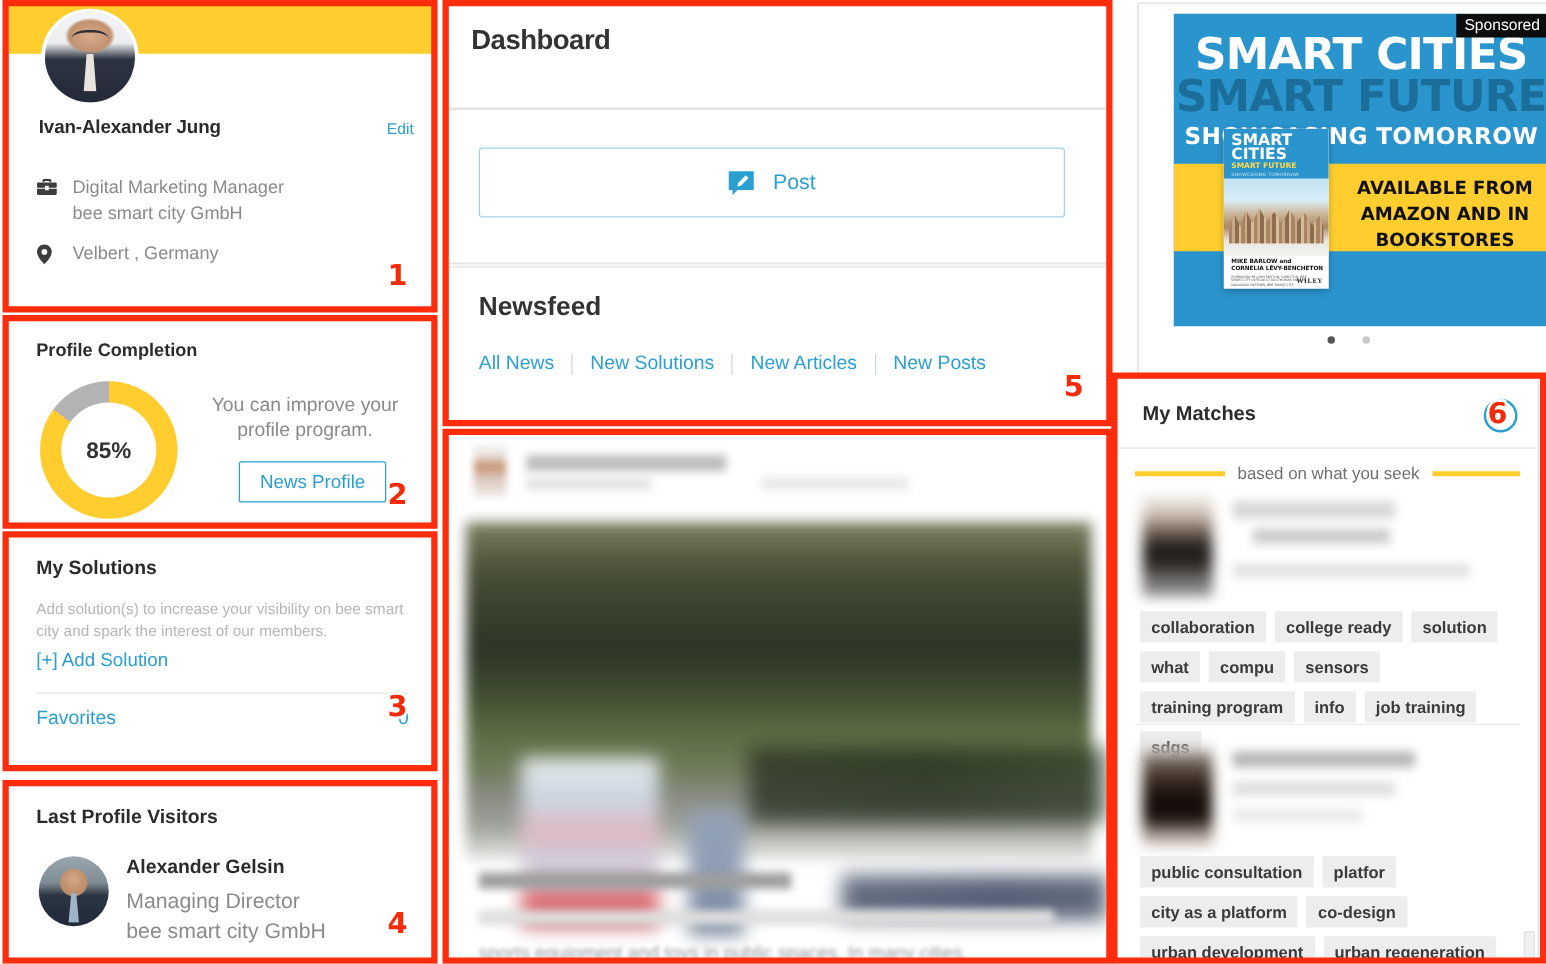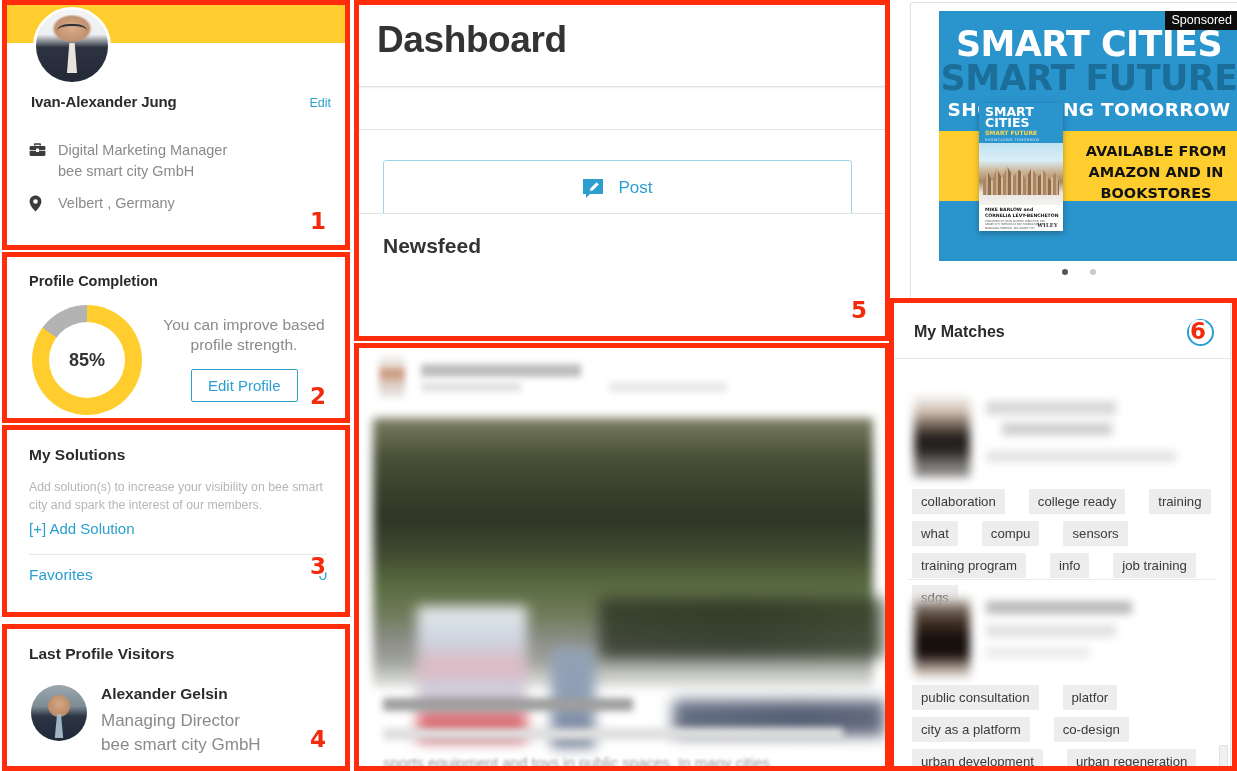--- a/index.html
+++ b/index.html
@@ -188,24 +188,24 @@
   }
   .visitor-role {
     position: absolute; left: 94px; top: 80px;
     font-size: 17px; color: #8a8a8a; line-height: 1.42;
   }
 
   
   #dashboard-card { left: 358px; top: 2px; width: 528px; height: 85px; }
   .dashboard-title {
     position: absolute; left: 18px; top: 16px;
-    font-size: 37px; font-weight: bold; color: #333;
+    font-size: 22px; font-weight: bold; color: #333;
     letter-spacing: -.4px;
   }
-  #post-card { left: 358px; top: 87px; width: 528px; height: 124px; margin-top: 42px; }
+  #post-card { left: 358px; top: 87px; width: 528px; height: 124px; }
   .post-box {
     position: absolute; left: 24px; top: 30px; right: 33px; height: 56px;
     border: 1px solid #9fd3e6; border-radius: 3px; background: #fff;
     display: flex; align-items: center; justify-content: center; gap: 14px;
     cursor: pointer;
   }
   .post-ico svg { display: block; }
   .post-label { font-size: 17px; color: #2a9fd0; }
 
   #newsfeed-card { left: 358px; top: 213px; width: 528px; height: 126px; }
@@ -414,21 +414,21 @@
   .m-line { position: absolute; filter: blur(4px); }
   .m1-l1 { left: 92px; top: 10px; width: 130px; height: 14px; background: #d8d8d8; }
   .m1-l2 { left: 108px; top: 32px; width: 110px; height: 12px; background: #cccccc; }
   .m1-l3 { left: 92px; top: 60px; width: 190px; height: 11px; background: #e2e2e2; }
   .m2-l1 { left: 92px; top: 10px; width: 146px; height: 13px; background: #b9b9b9; }
   .m2-l2 { left: 92px; top: 34px; width: 130px; height: 12px; background: #e0e0e0; }
   .m2-l3 { left: 92px; top: 56px; width: 104px; height: 11px; background: #ebebeb; }
 
   .tag-row {
     position: absolute; left: 18px; right: 8px;
-    display: flex; flex-wrap: wrap; gap: 7px 24px;
+    display: flex; flex-wrap: wrap; gap: 7px 7px; font-weight: bold;
   }
   #m1-tags { top: 98px; }
   #m2-tags { top: 94px; }
   .tag {
     background: #ededed; color: #3a3a3a;
     font-size: 13.2px; padding: 5px 9px;
     white-space: nowrap; border-radius: 1px;
     cursor: pointer;
   }
 
@@ -474,22 +474,22 @@
     </div>
   </div>
   <div class="anno-box" style="left:2px;top:0px;width:348px;height:250px;"></div>
   <div class="anno-num" style="left:310px;top:210px;">1</div>
 
   <div class="card" id="completion-card">
     <div class="card-title" id="completion-title">Profile Completion</div>
     <div class="donut">
       <span class="donut-label">85%</span>
     </div>
-    <div class="completion-text">You can improve based profile strength.</div>
-    <button class="btn-outline">Edit Profile</button>
+    <div class="completion-text">You can improve your profile program.</div>
+    <button class="btn-outline">News Profile</button>
   </div>
   <div class="anno-box" style="left:2px;top:252px;width:348px;height:171px;"></div>
   <div class="anno-num" style="left:310px;top:385px;">2</div>
 
   <div class="card" id="solutions-card">
     <div class="card-title" id="solutions-title">My Solutions</div>
     <div class="solutions-desc">Add solution(s) to increase your visibility on bee smart city and spark the interest of our members.</div>
     <div class="add-solution">[+] Add Solution</div>
     <div class="solutions-sep"></div>
     <div class="fav-link">Favorites</div>
@@ -518,20 +518,29 @@
           <path d="M1 1h20v15H8l-4 4v-4H1z" fill="#2a9fd0"></path>
           <path d="M14.6 4.2l2.2 2.2-6.1 6.1-2.8.6.6-2.8z" fill="#fff"></path>
         </svg>
       </span>
       <span class="post-label">Post</span>
     </div>
   </div>
 
   <div class="card" id="newsfeed-card">
     <div class="newsfeed-title">Newsfeed</div>
+    <div class="newsfeed-tabs">
+      <span class="nf-tab">All News</span>
+      <span class="nf-divider"></span>
+      <span class="nf-tab">New Solutions</span>
+      <span class="nf-divider"></span>
+      <span class="nf-tab">New Articles</span>
+      <span class="nf-divider"></span>
+      <span class="nf-tab">New Posts</span>
+    </div>
   </div>
   <div class="anno-box" style="left:354px;top:0px;width:536px;height:341px;"></div>
   <div class="anno-num" style="left:851px;top:299px;">5</div>
 
   <div class="card" id="feed-card">
     <div class="feed-avatar"></div>
     <div class="feed-head-1 blur-line"></div>
     <div class="feed-head-2 blur-line"></div>
     <div class="feed-head-3 blur-line"></div>
     <div class="feed-image">
@@ -574,30 +583,35 @@
   </div>
 
   <div class="card" id="matches-card">
     <div class="matches-head">
       <div class="matches-title">My Matches</div>
       <div class="info-icon">
         <span>i</span>
       </div>
     </div>
 
+    <div class="seek-row">
+      <span class="seek-rule short"></span>
+      <span class="seek-text">based on what you seek</span>
+      <span class="seek-rule"></span>
+    </div>
 
     <div class="match-entry" id="match-1">
       <div class="m-avatar" id="m1-avatar"></div>
       <div class="m-line m1-l1"></div>
       <div class="m-line m1-l2"></div>
       <div class="m-line m1-l3"></div>
       <div class="tag-row" id="m1-tags">
         <span class="tag">collaboration</span>
         <span class="tag">college ready</span>
-        <span class="tag">training</span>
+        <span class="tag">solution</span>
         <span class="tag">what</span>
         <span class="tag">compu</span>
         <span class="tag">sensors</span>
         <span class="tag">training program</span>
         <span class="tag">info</span>
         <span class="tag">job training</span>
         <span class="tag">sdgs</span>
       </div>
     </div>
 

